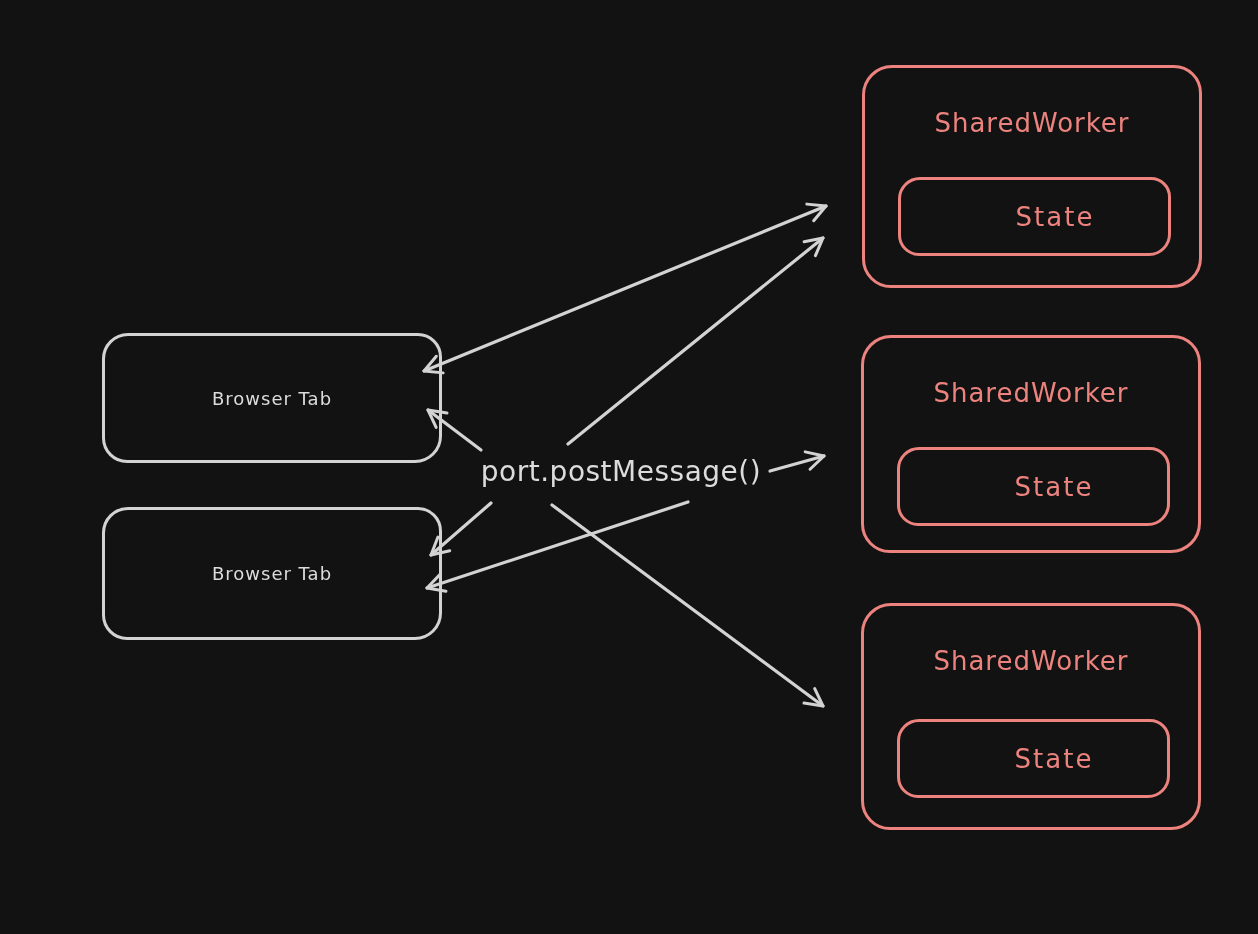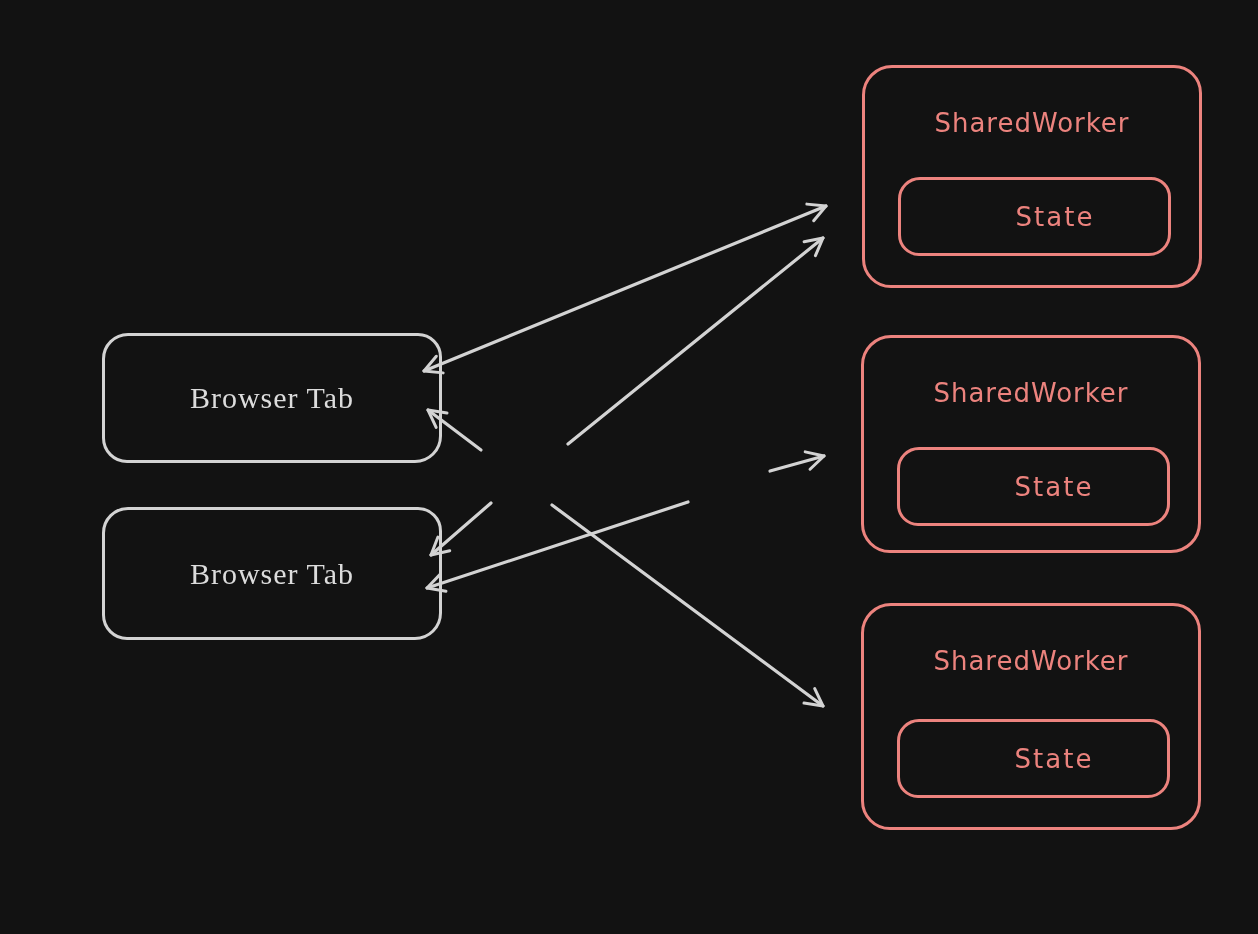--- a/index.html
+++ b/index.html
@@ -33,24 +33,23 @@
   }
   .box.accent { border-color: var(--accent); border-radius: 30px 28px 30px 29px; }
   .tab-label {
     position: absolute;
     left: 0; top: 0;
     width: 100%; height: 100%;
     display: flex;
     align-items: center;
     justify-content: center;
     color: var(--neutral-text);
-    font-size: 30px;
+    font-size: 18px;
     letter-spacing: 1px;
     white-space: nowrap;
-    font-family: Liberation Serif, serif;
   }
   .sw-title {
     position: absolute;
     left: 0; top: 40px;
     width: 100%;
     text-align: center;
     color: var(--accent);
     font-size: 26px;
     letter-spacing: 1px;
     white-space: nowrap;
@@ -108,20 +107,21 @@
   </svg>
 
   <div class="box" style="left:73px; top:333px; width:340px; height:130px;">
     <div class="tab-label">Browser Tab</div>
   </div>
 
   <div class="box" style="left:73px; top:507px; width:340px; height:133px;">
     <div class="tab-label">Browser Tab</div>
   </div>
 
+  <div class="center-label">port.postMessage()</div>
 
   <div class="box accent" style="left:833px; top:65px; width:340px; height:223px;">
     <div class="sw-title">SharedWorker</div>
     <div class="state-box">
       <div class="state-label">State</div>
     </div>
   </div>
 
   <div class="box accent" style="left:832px; top:335px; width:340px; height:218px;">
     <div class="sw-title">SharedWorker</div>

